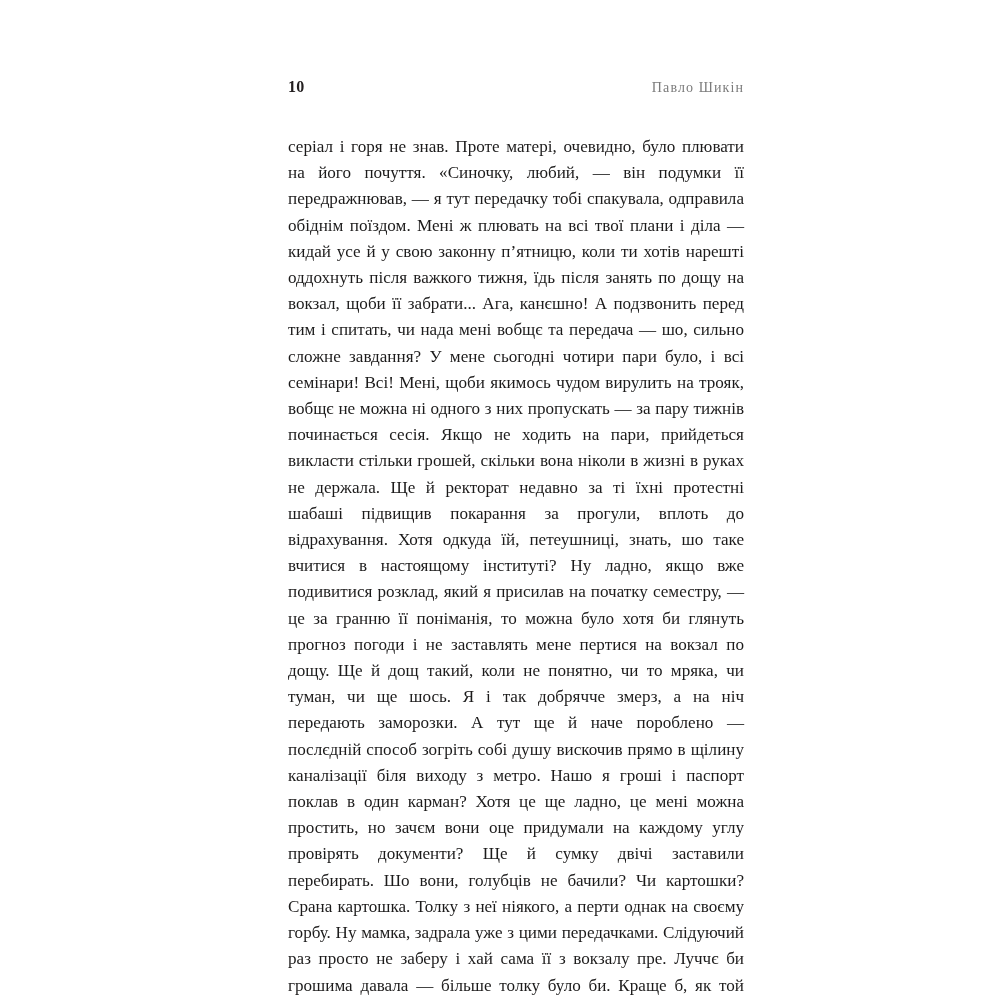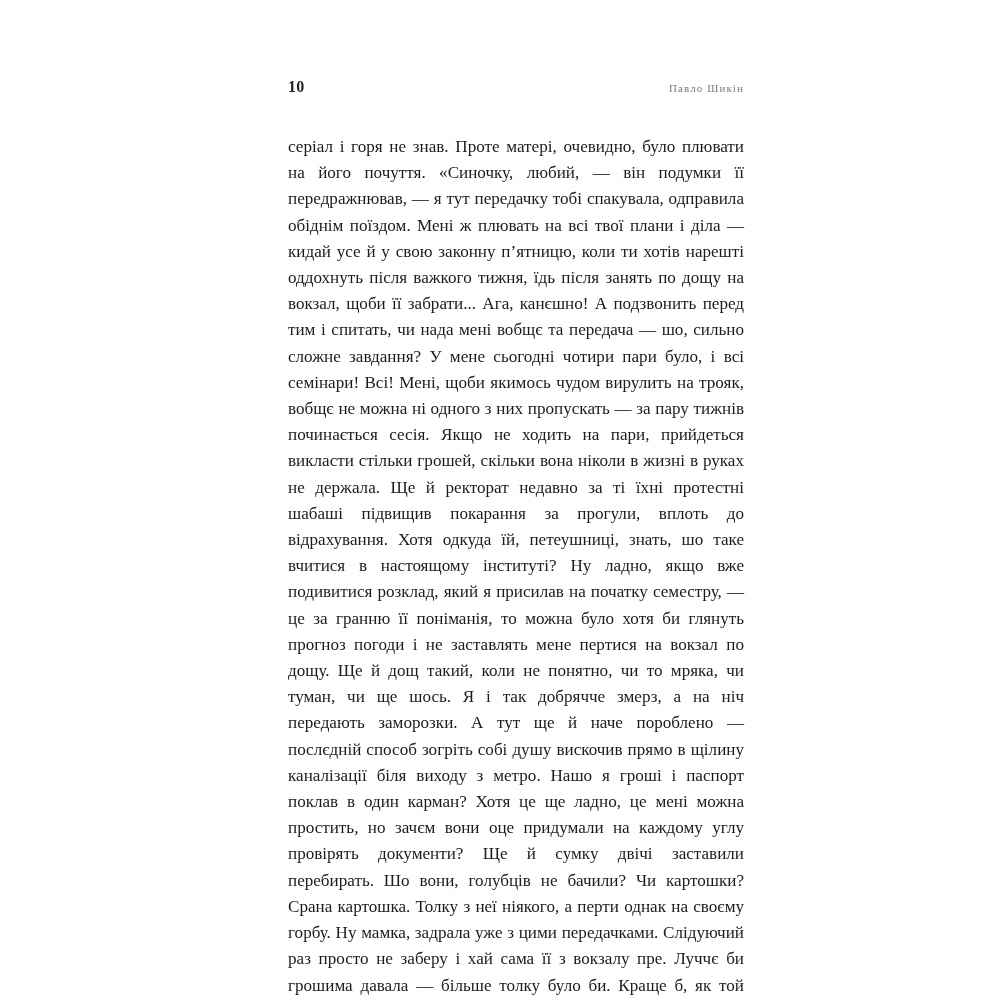--- a/index.html
+++ b/index.html
@@ -33,21 +33,21 @@
   }
   .folio {
     font-family: "Liberation Serif", serif;
     font-size: 16px;
     font-weight: bold;
     color: #231f20;
     letter-spacing: 0.2px;
   }
   .author-name {
     font-family: "Liberation Serif", serif;
-    font-size: 11px;
+    font-size: 14px;
     color: #7b7b7b;
     letter-spacing: 1.1px;
   }
   .body-text {
     font-family: "Liberation Serif", serif;
     font-size: 17.1px;
     line-height: 26.2px;
     color: #1c1b1b;
     text-align: justify;
     text-justify: inter-word;

